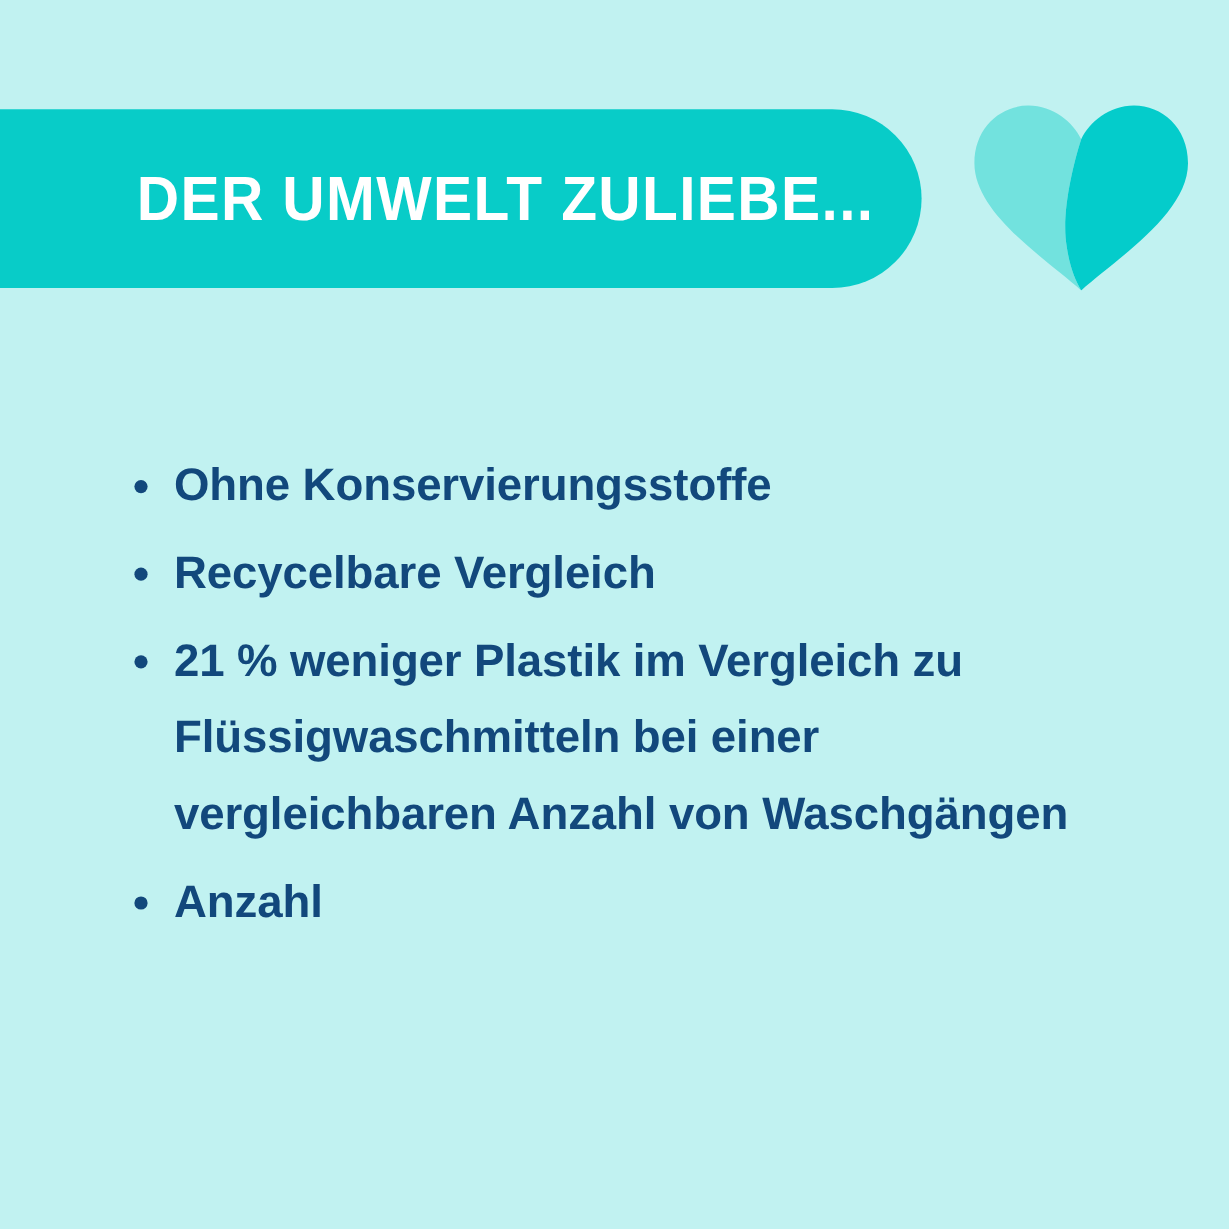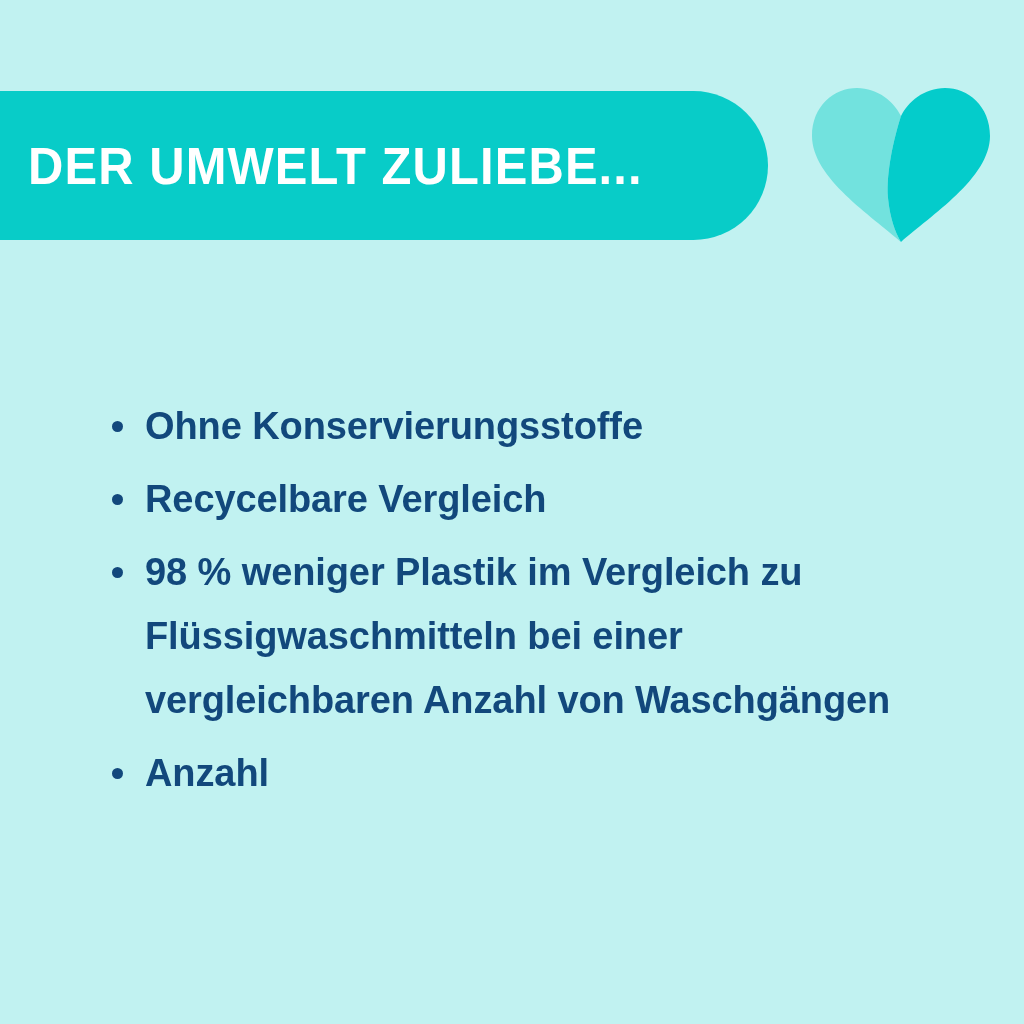--- a/index.html
+++ b/index.html
@@ -31,20 +31,21 @@
     top: 91px;
     width: 768px;
     height: 149px;
     background: #08ccc8;
     border-top-right-radius: 74.5px;
     border-bottom-right-radius: 74.5px;
     display: flex;
     align-items: center;
     box-sizing: border-box;
     padding-left: 28px;
+    justify-content: flex-end;
   }
 
   .banner-title {
     color: #ffffff;
     font-family: "Liberation Sans", sans-serif;
     font-weight: bold;
     font-size: 52px;
     line-height: 1;
     letter-spacing: 1.2px;
     text-transform: uppercase;
@@ -65,21 +66,21 @@
   .heart-mark svg {
     display: block;
     width: 100%;
     height: 100%;
   }
 
   
   .benefits {
     position: absolute;
     left: 108px;
-    top: 394px;
+    top: 373px;
     width: 850px;
     margin: 0;
     padding: 0;
     list-style: none;
   }
 
   .benefit-item {
     position: relative;
     padding-left: 37px;
     margin: 0 0 9px 0;
@@ -129,21 +130,21 @@
     <li class="benefit-item">
       <span class="benefit-bullet"></span>
       <span class="benefit-text">Ohne Konservierungsstoffe</span>
     </li>
     <li class="benefit-item">
       <span class="benefit-bullet"></span>
       <span class="benefit-text">Recycelbare Vergleich</span>
     </li>
     <li class="benefit-item">
       <span class="benefit-bullet"></span>
-      <span class="benefit-text">98 % weniger Plastik im Vergleich zu Flüssigwaschmitteln bei einer vergleichbaren Anzahl von Waschgängen</span>
+      <span class="benefit-text">21 % weniger Plastik im Vergleich zu Flüssigwaschmitteln bei einer vergleichbaren Anzahl von Waschgängen</span>
     </li>
     <li class="benefit-item">
       <span class="benefit-bullet"></span>
       <span class="benefit-text">Anzahl</span>
     </li>
   </ul>
 
 </div>
 
 </body></html>

